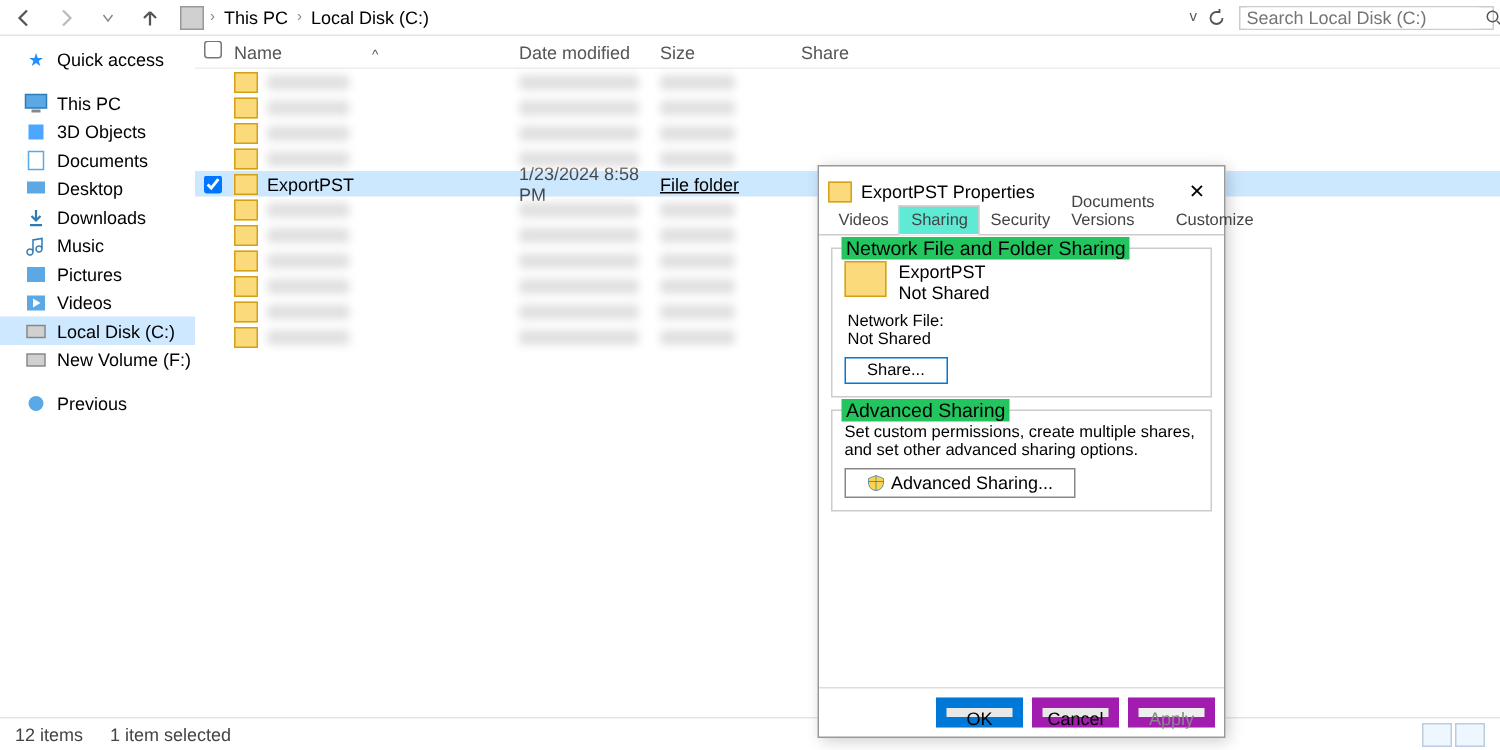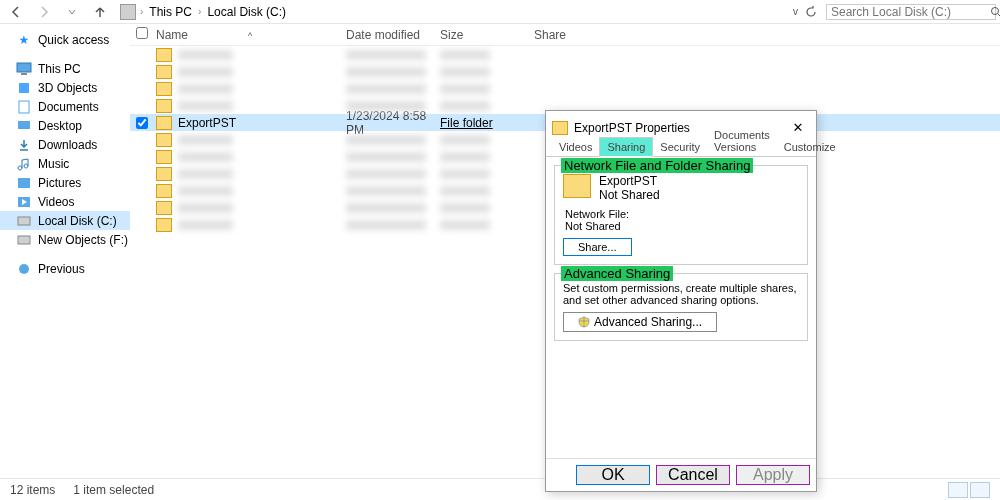--- a/index.html
+++ b/index.html
@@ -68,21 +68,21 @@
 .dialog-body { flex: 1; padding: 8px; }
 .group { border: 1px solid #ccc; padding: 8px; margin-bottom: 8px; position: relative; }
 .group-legend { position: absolute; top: -8px; left: 6px; background: #22c55e; padding: 0 3px; font-size: 13px; }
 .folder-info { display: flex; gap: 8px; align-items: flex-start; margin-bottom: 6px; }
 .folder-big { width: 28px; height: 24px; background: #fada7a; border: 1px solid #d4a017; }
 .nw-path { margin-left: 2px; font-size: 11px; }
 .share-btn, .adv-btn { margin-top: 6px; padding: 2px 14px; border: 1px solid #0078d7; background: #fff; font-size: 11px; cursor: default; }
 .adv-btn { border-color: #888; display: inline-flex; align-items: center; gap: 4px; }
 .shield { width: 12px; height: 12px; }
 .dialog-buttons { display: flex; justify-content: flex-end; gap: 6px; padding: 6px; border-top: 1px solid #ddd; }
-.dlg-btn { width: 74px; height: 20px; border: 1px solid #a21caf; background: #e8e8e8; font-size: 16px; cursor: default; }
+.dlg-btn { width: 58px; height: 20px; border: 7px solid #a21caf; background: #e8e8e8; font-size: 12px; cursor: default; }
 .dlg-btn.default { border-color: #0078d7; }
 .dlg-btn.disabled { color: #888; background: #efefef; }
 
 svg { display: block; }
 input[type=checkbox] { width: 12px; height: 12px; }
 </style>
 </head>
 <body>
 
 <div class="toolbar">
@@ -216,21 +216,21 @@
             </svg>
           </span>
           <span class="label">Local Disk (C:)</span>
         </div>
       <div class="item">
           <span class="icon">
             <svg width="14" height="10">
               <rect x="1" y="1" width="12" height="8" fill="#d0d0d0" stroke="#888"></rect>
             </svg>
           </span>
-          <span class="label">New Objects (F:)</span>
+          <span class="label">New Volume (F:)</span>
         </div>
     </div>
     <div class="section">
       <div class="item">
           <span class="icon">
             <svg width="14" height="14">
               <circle cx="7" cy="7" r="5" fill="#5aa9e6"></circle>
             </svg>
           </span>
           <span class="label">Previous</span>

